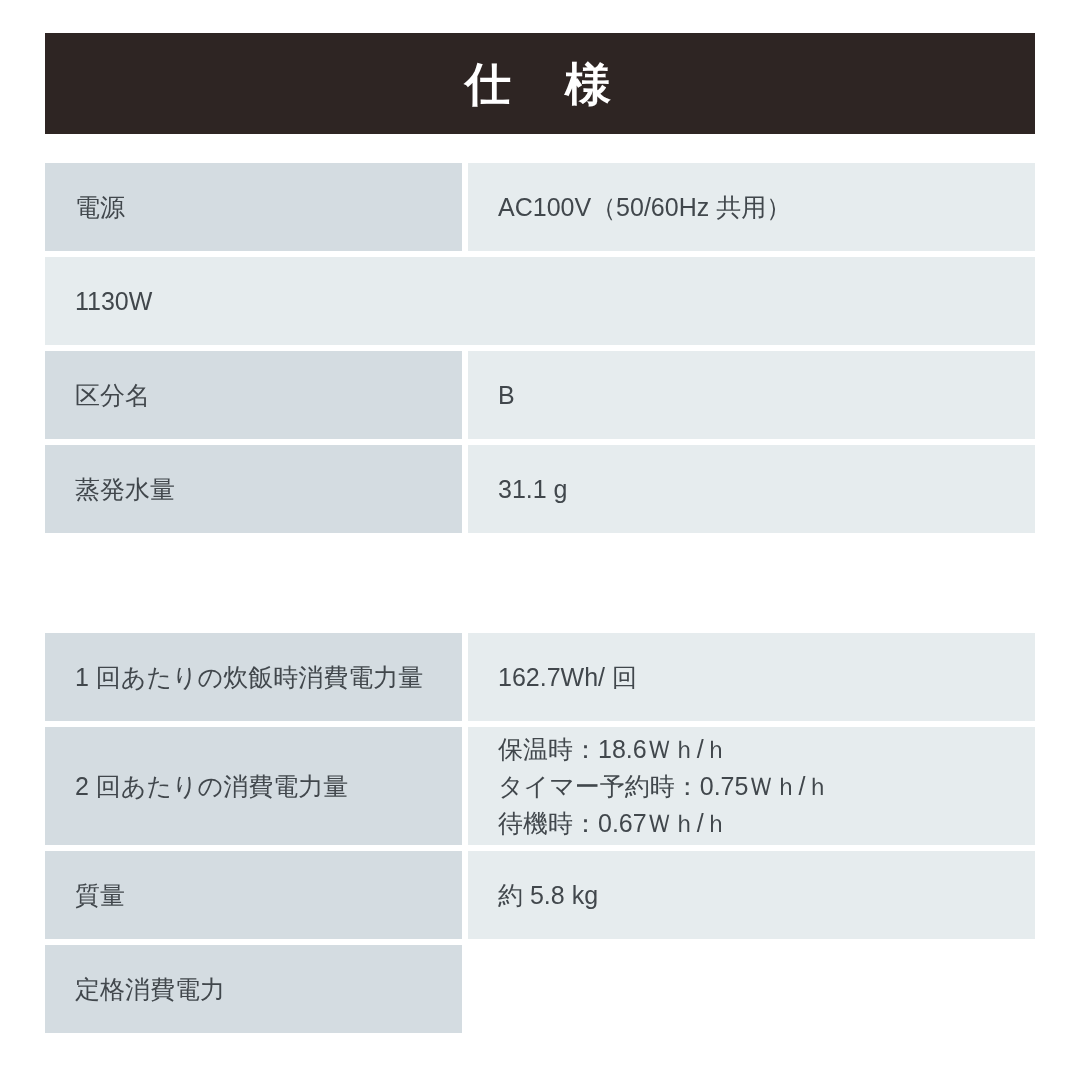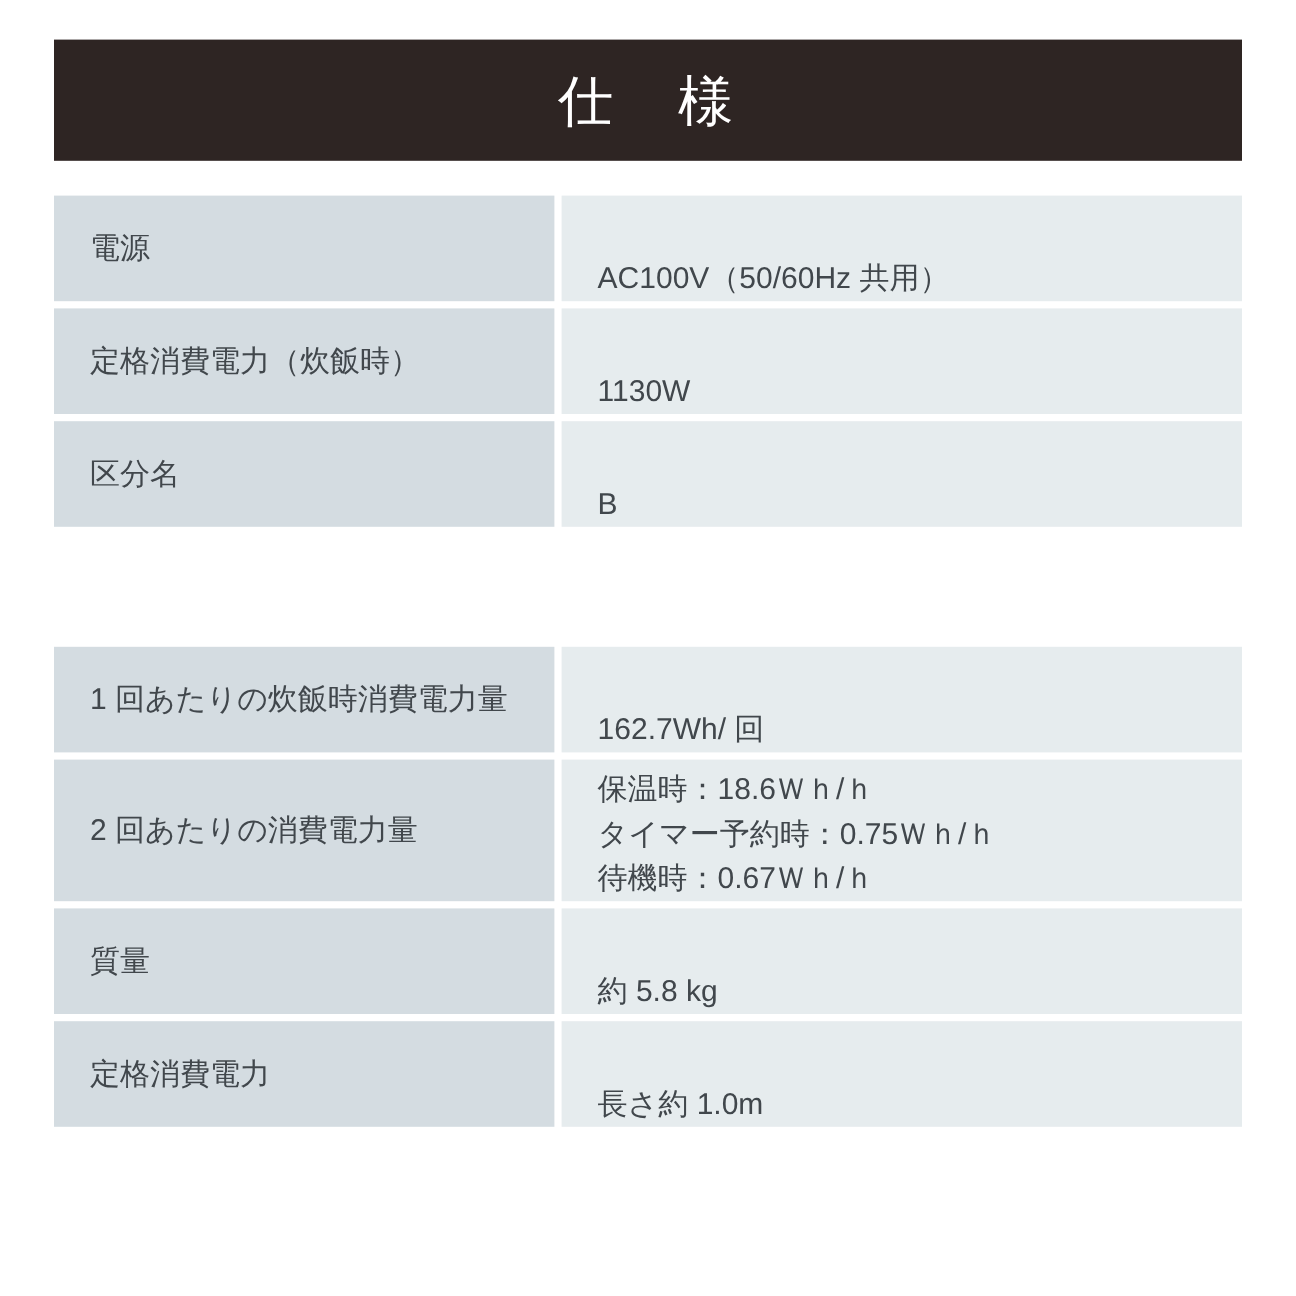--- a/index.html
+++ b/index.html
@@ -19,21 +19,21 @@
     margin: 33px 45px 0 45px;
     height: 101px;
     background: var(--header-bg, #2e2523);
     display: flex;
     align-items: center;
     justify-content: center;
   }
   .header-title {
     color: var(--header-text, #ffffff);
     font-size: 46px;
-    font-weight: normal;
+    font-weight: bold;
     letter-spacing: 4px;
     line-height: 1;
   }
   .spec-table {
     margin: 29px 45px 0 45px;
     display: flex;
     flex-direction: column;
     gap: 6px;
   }
   .spec-row {
@@ -57,21 +57,20 @@
     width: 417px;
     background: var(--label-bg, #d4dce1);
     padding-left: 30px;
     padding-right: 10px;
   }
   .cell-value {
     flex: 1;
     background: var(--value-bg, #e6ecee);
     padding-left: 30px;
     padding-right: 10px;
-    justify-content: flex-end;
   }
 </style>
 </head>
 <body>
 
 <div class="page">
   <div class="header-bar">
     <div class="header-title">仕　様</div>
   </div>
 
@@ -79,37 +78,42 @@
   <div class="spec-row">
     <div class="cell cell-label">
       <div>電源</div>
     </div>
     <div class="cell cell-value">
           <div>AC100V（50/60Hz 共用）</div>
         </div>
   </div>
 
   <div class="spec-row">
-    <div class="cell cell-label">
-      <div>定格消費電力（炊飯時）</div>
-    </div>
     <div class="cell cell-value">
           <div>1130W</div>
         </div>
   </div>
 
   <div class="spec-row">
     <div class="cell cell-label">
       <div>区分名</div>
     </div>
     <div class="cell cell-value">
           <div>B</div>
         </div>
   </div>
 
+  <div class="spec-row">
+    <div class="cell cell-label">
+      <div>蒸発水量</div>
+    </div>
+    <div class="cell cell-value">
+          <div>31.1 g</div>
+        </div>
+  </div>
 
   <div class="spec-row">
   </div>
 
   <div class="spec-row">
     <div class="cell cell-label">
       <div>1 回あたりの炊飯時消費電力量</div>
     </div>
     <div class="cell cell-value">
           <div>162.7Wh/ 回</div>
@@ -133,18 +137,15 @@
     </div>
     <div class="cell cell-value">
           <div>約 5.8 kg</div>
         </div>
   </div>
 
   <div class="spec-row">
     <div class="cell cell-label">
       <div>定格消費電力</div>
     </div>
-    <div class="cell cell-value">
-          <div>長さ約 1.0m</div>
-        </div>
   </div>
 </div>
 </div>
 
 </body></html>

